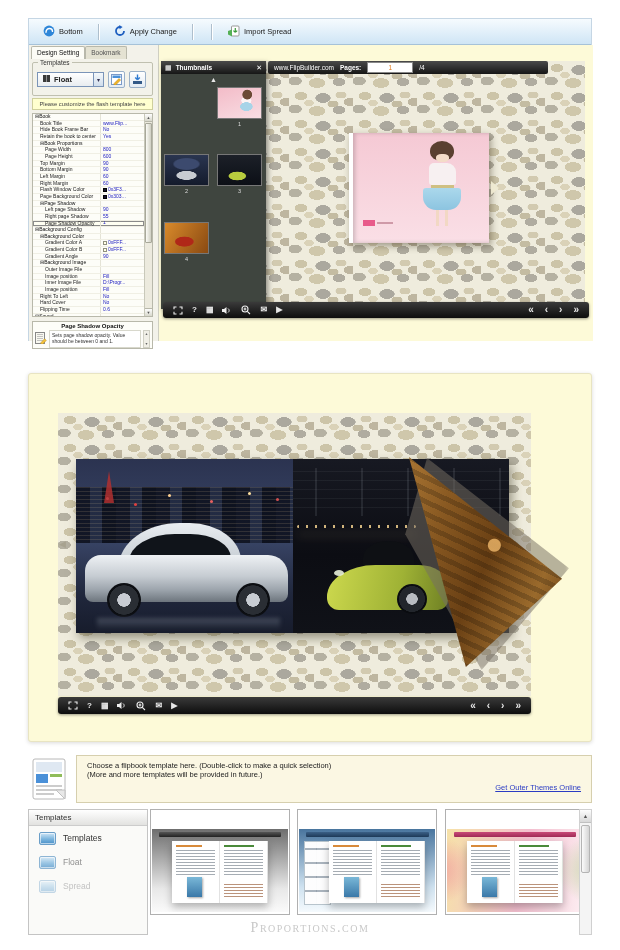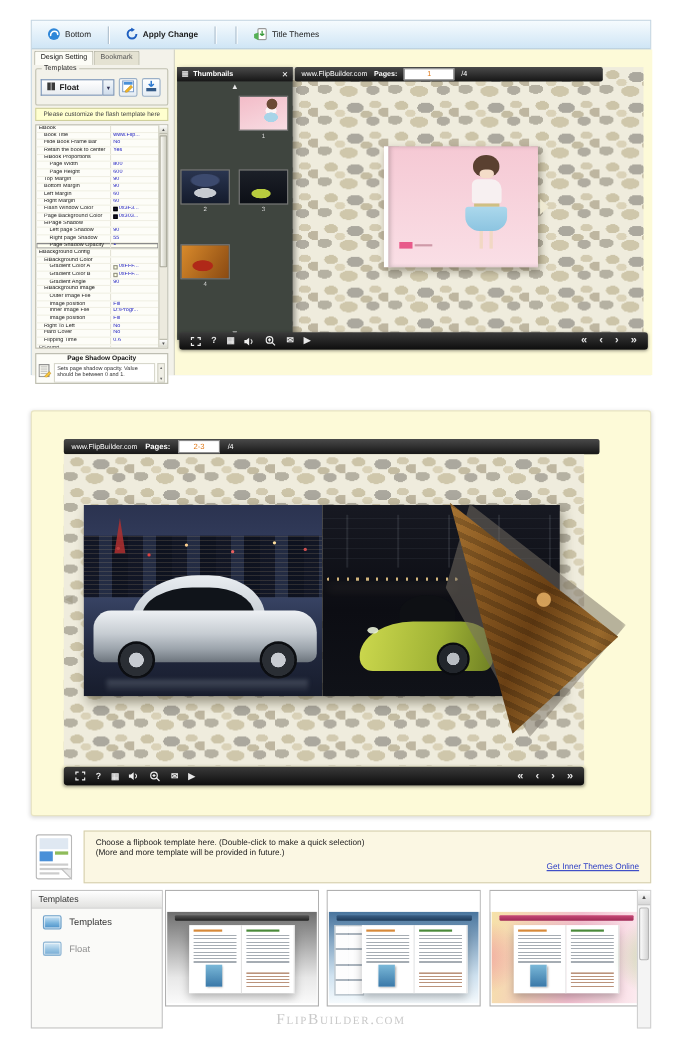--- a/index.html
+++ b/index.html
@@ -30,21 +30,21 @@
   .vic.txt{font-size:8px;line-height:8px;font-weight:bold;}
   .vspacer{flex:1;}
   .vic.nav{font-size:10px;line-height:10px;margin:0 0 0 11px;font-weight:bold;}
 
   
   .panel-top{left:28px;top:18px;width:564px;height:323px;border:1px solid #c5d6e4;box-sizing:border-box;background:#f3f2ea;}
   .app-toolbar{left:0;top:0;width:562px;height:26px;background:linear-gradient(#f6fbfe,#cfe5f5);
     border-bottom:1px solid #a6c2d8;display:flex;align-items:center;padding-left:8px;box-sizing:border-box;}
   .tbtn{display:inline-flex;align-items:center;gap:4px;font-size:7.5px;color:#1a1a1a;
     padding:3px 6px;border-radius:3px;cursor:pointer;}
-  .tbtn.strong{font-weight:bold;}
+  .tbtn.strong{font-weight:normal;}
   .tsep{width:1px;height:16px;background:#aebfcd;margin:0 9px;box-shadow:1px 0 0 #fff;}
 
   .left-panel{left:0;top:26px;width:130px;height:296px;background:#f3f2ea;border-right:1px solid #cfcfc2;box-sizing:border-box;}
   .tabs{left:2px;top:1px;height:13px;display:flex;font-size:6.5px;}
   .tab{padding:2px 5px;border:1px solid #b8b8aa;border-bottom:none;border-radius:2px 2px 0 0;
        background:#e4e2d2;color:#555;cursor:pointer;}
   .tab.active{background:#fcfcf6;color:#111;position:relative;z-index:2;}
   .tplbox{left:3px;top:17px;width:121px;height:34px;border:1px solid #c0c0b0;border-radius:2px;box-sizing:border-box;}
   .tplbox-label{position:absolute;top:-4px;left:5px;background:#f3f2ea;font-size:6.5px;color:#333;padding:0 2px;}
   .tpl-row{position:absolute;left:4px;top:8px;display:flex;align-items:center;}
@@ -285,21 +285,21 @@
       <span>Apply Change</span>
     </span>
     <span class="tsep"></span>
     <span class="tsep"></span>
     <span class="tbtn">
       <span><svg width="13" height="12" viewBox="0 0 13 12">
             <rect x="4.5" y="1" width="7.5" height="10" rx="1" fill="#fff" stroke="#999"></rect>
             <path d="M1 9.5l4 2V4.5L1 6z" fill="#55b055"></path>
             <path d="M8.3 3v4.4M8.3 7.4L6.4 5.6M8.3 7.4l1.9-1.8" stroke="#3a9a3a" stroke-width="1.2" fill="none"></path>
           </svg></span>
-      <span>Title Themes</span>
+      <span>Import Spread</span>
     </span>
   </div>
 
   <div class="abs left-panel">
     <div class="abs tabs">
       <span class="tab active">Design Setting</span>
       <span class="tab">Bookmark</span>
     </div>
 
     <div class="abs tplbox">
@@ -660,26 +660,20 @@
       <span class="vspacer"></span>
       <span class="vic nav">«</span>
       <span class="vic nav">‹</span>
       <span class="vic nav">›</span>
       <span class="vic nav">»</span>
     </div>
   </div>
 </div>
 
 <div class="abs panel-mid">
-  <div class="abs pv-header2 darkbar">
-    <span class="pv-site">www.FlipBuilder.com</span>
-    <span class="pv-pages">Pages:</span>
-    <input class="pv-input mid" readonly="" value="2-3" style="">
-    <span class="pv-total">/4</span>
-  </div>
 
   <div class="abs pv-pebbles2 pebbles"></div>
 
   <div class="abs spread">
     <div class="page-l">
       <div class="mini-scene">
         <div class="skyline"></div>
         <div class="city-lights"></div>
         <div class="tower"></div>
         <div class="mini">
@@ -748,38 +742,42 @@
         <rect x="6" y="17" width="12" height="9" fill="#4a90d8"></rect>
         <rect x="20" y="17" width="12" height="3" fill="#8fbc5a"></rect>
         <rect x="6" y="28" width="26" height="2" fill="#cccccc"></rect>
         <rect x="6" y="32" width="26" height="2" fill="#cccccc"></rect>
         <rect x="6" y="36" width="18" height="2" fill="#cccccc"></rect>
         <path d="M35 42l-9-9h9z" fill="#e8e8e8" stroke="#c0c0c0"></path>
       </svg>
   </div>
   <div class="abs msgbox">
     <div class="msg-line">Choose a flipbook template here. (Double-click to make a quick selection)</div>
-    <div class="msg-line">(More and more template will be provided in future.)</div>
-    <div class="msg-link-row"><span class="msg-link">Get Inner Themes Online</span></div>
+    <div class="msg-line">(More and more templates will be provided in future.)</div>
+    <div class="msg-link-row"><span class="msg-link">Get Outer Themes Online</span></div>
   </div>
 
   <div class="abs tpl-list">
     <div class="tpl-list-head">Templates</div>
     <div>
 
         <div class="tpl-item lv0">
           <span class="tpl-ico"></span>
           <span class="tpl-label">Templates</span>
         </div>
 
         <div class="tpl-item lv1">
           <span class="tpl-ico"></span>
           <span class="tpl-label">Float</span>
         </div>
 
+        <div class="tpl-item lv2">
+          <span class="tpl-ico"></span>
+          <span class="tpl-label">Spread</span>
+        </div>
       </div>
   </div>
 
   <div class="abs cards">
     
   
       <div class="card theme-classical">
         <div class="card-top"></div>
         <div class="card-view">
           <div class="c-bar"></div>
@@ -839,13 +837,13 @@
         </div>
       </div>
     </div>
 
   <div class="abs vscroll">
     <div class="vs-up">▲</div>
     <div class="vs-thumb"></div>
   </div>
 </div>
 
-<div class="abs watermark">FlipBuilder.com</div>
+<div class="abs watermark">Proportions.com</div>
 
 </body></html>

